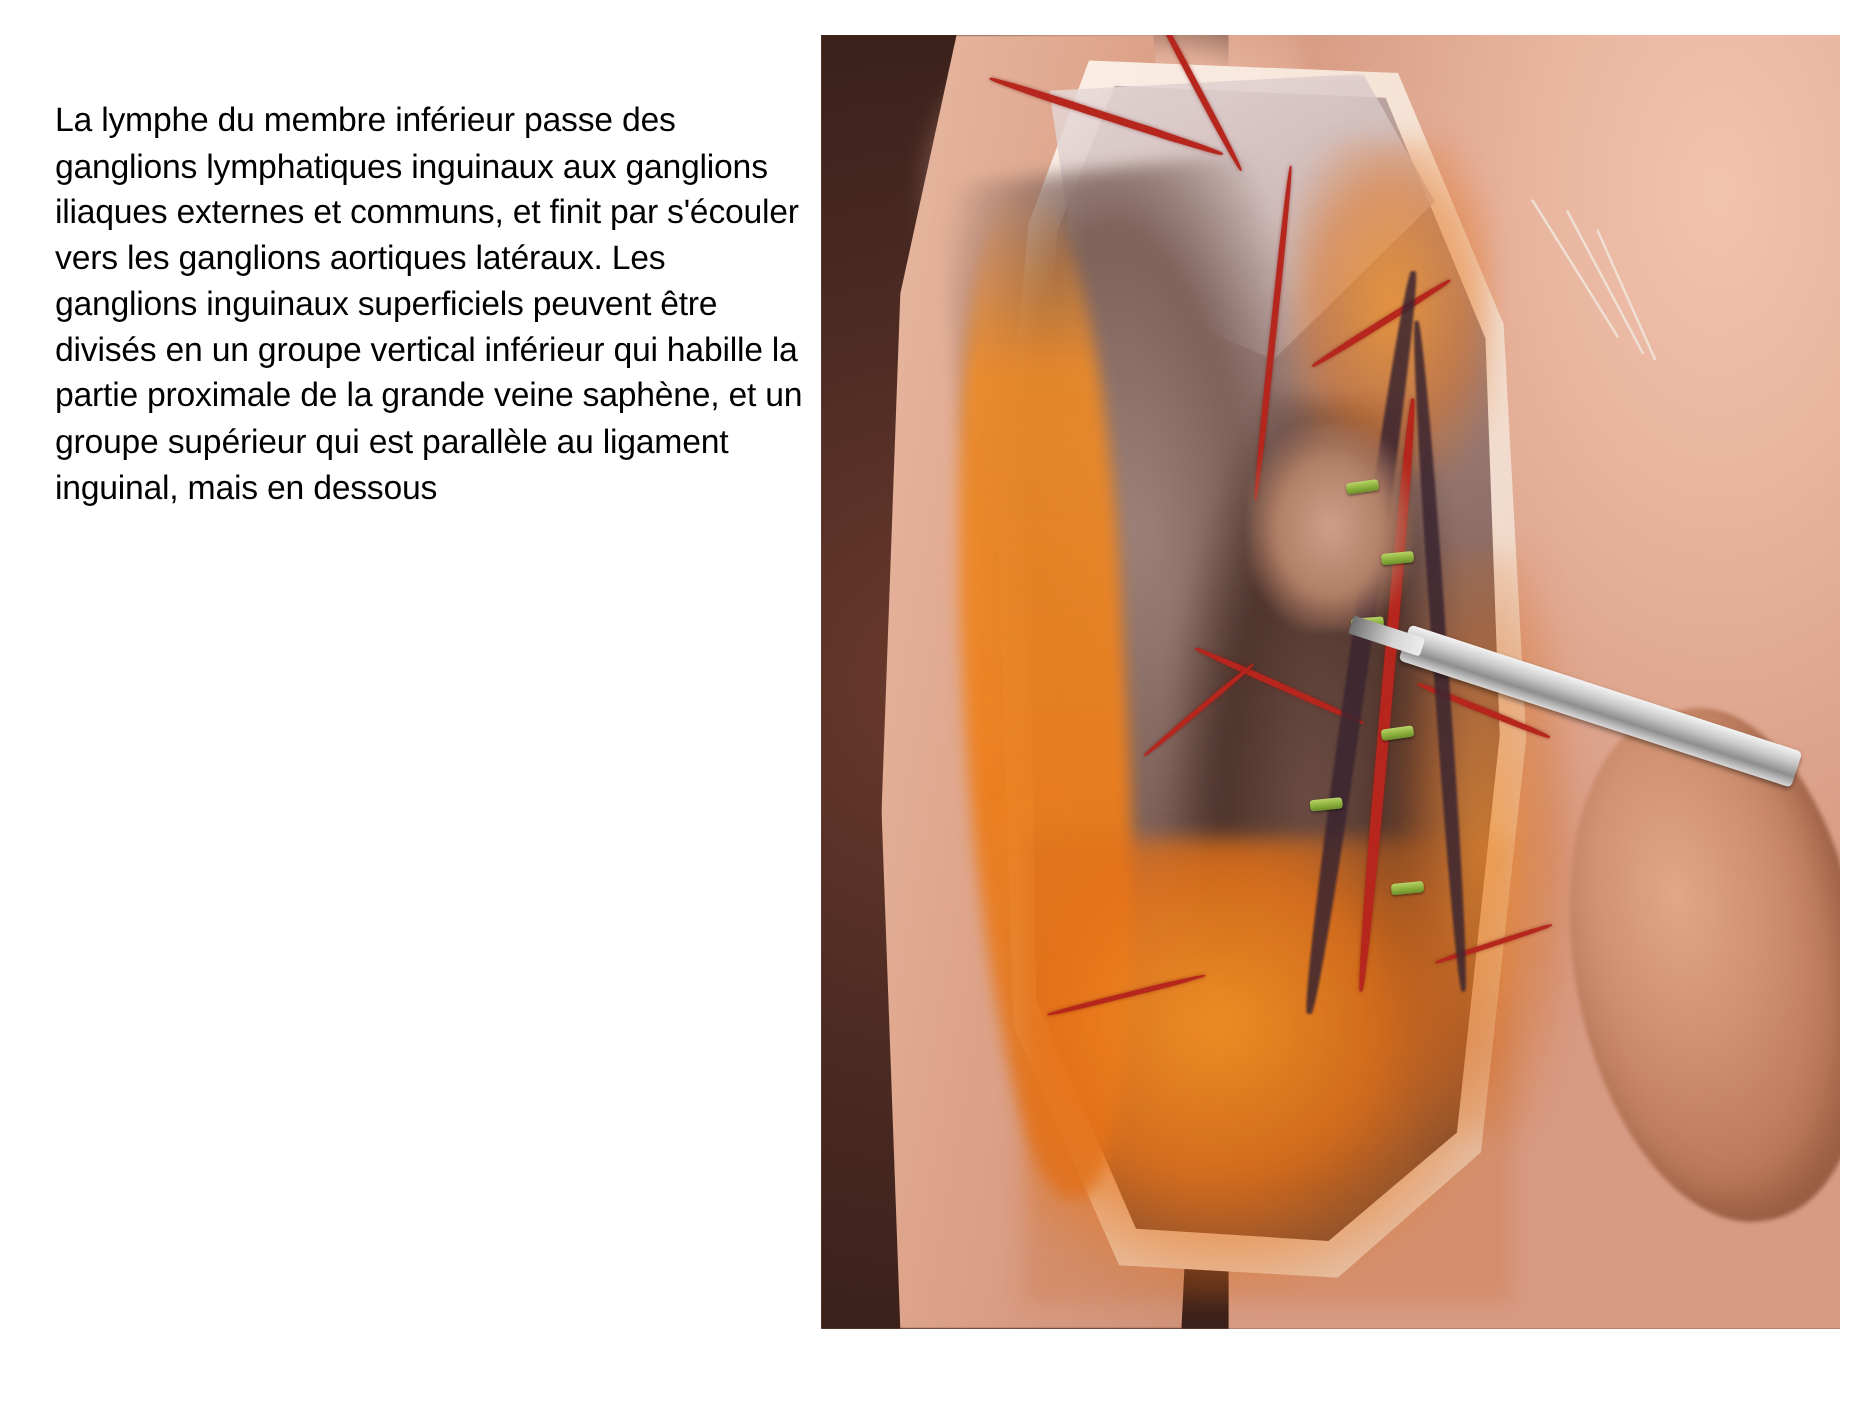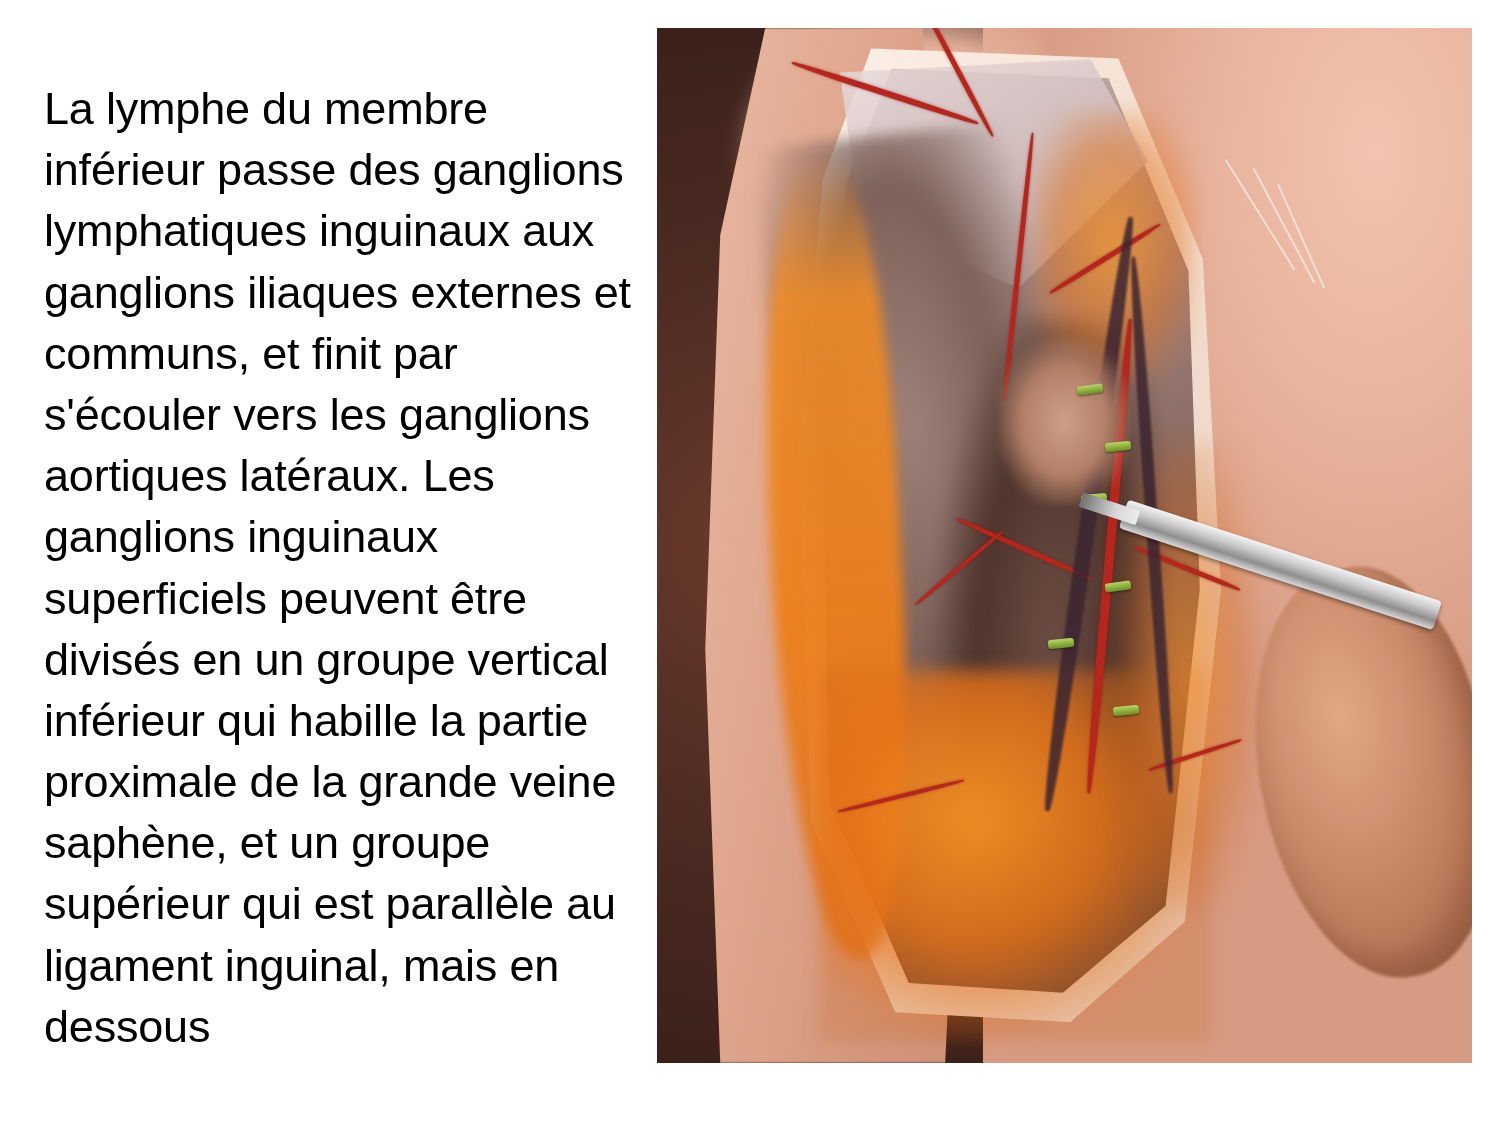--- a/index.html
+++ b/index.html
@@ -17,21 +17,21 @@
     position: relative;
     width: 1500px;
     height: 1125px;
     background: #ffffff;
   }
   .text-block {
     position: absolute;
     left: 44px;
     top: 78px;
     width: 600px;
-    font-size: 45px;
+    font-size: 27px;
     line-height: 1.36;
     color: #000000;
     letter-spacing: -0.2px;
     white-space: pre-wrap;
   }
   .figure {
     position: absolute;
     left: 657px;
     top: 28px;
     width: 815px;

